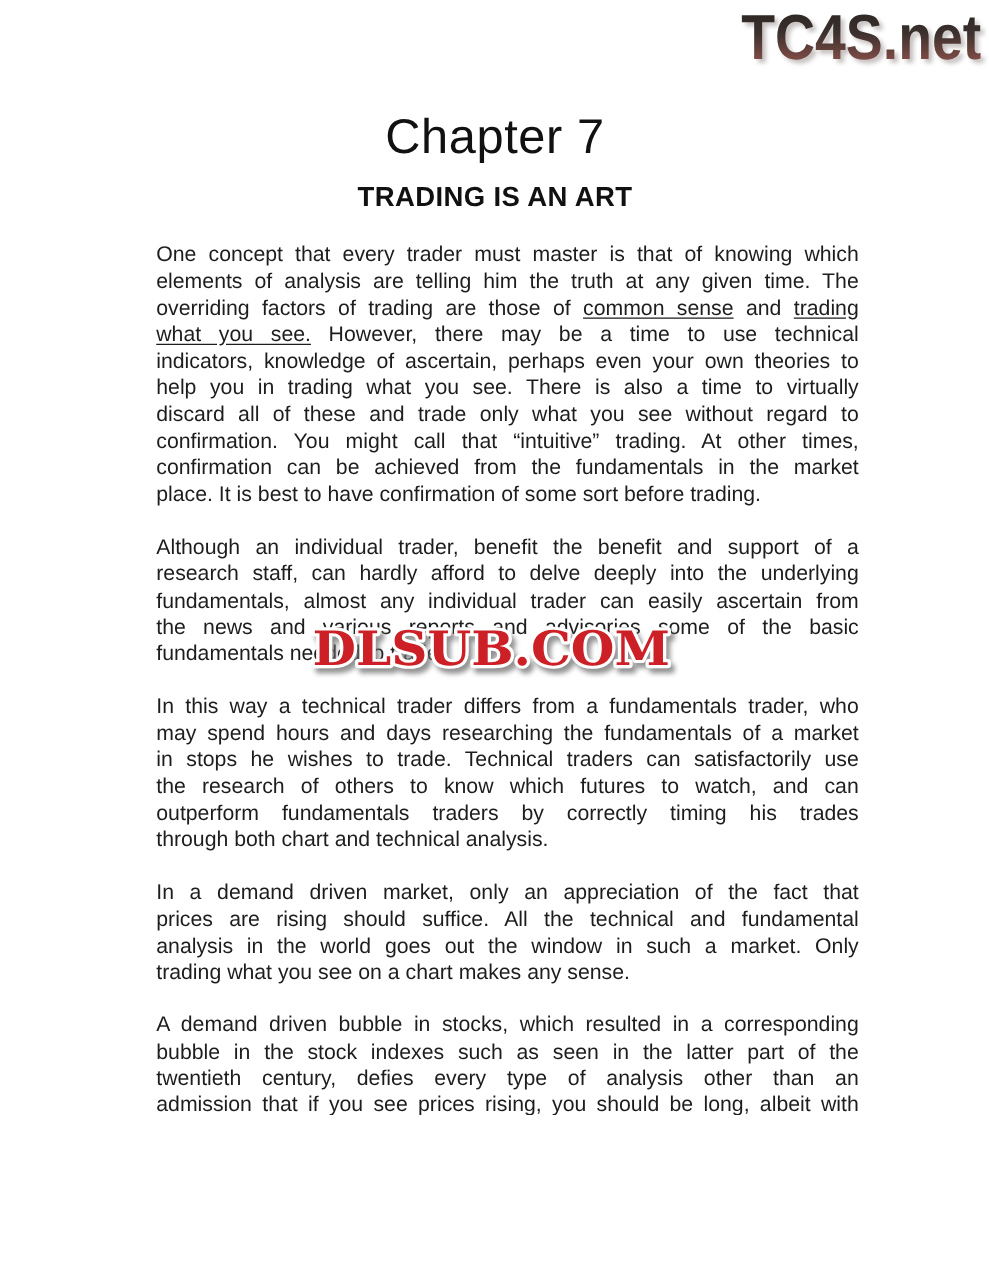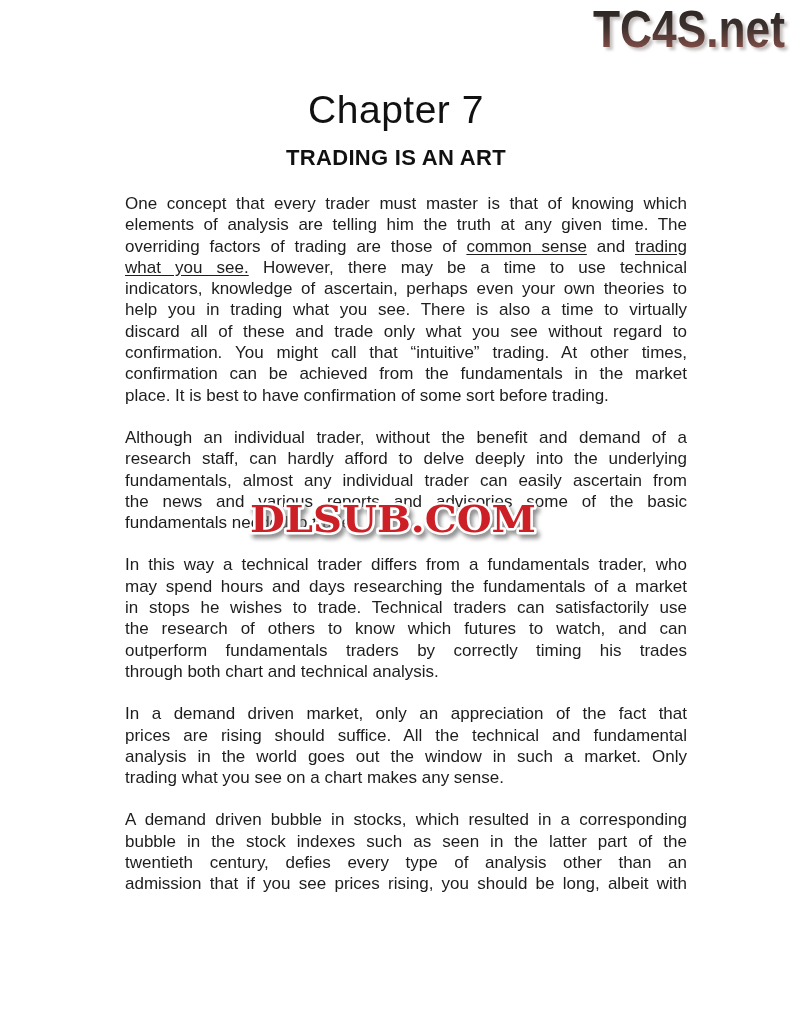--- a/index.html
+++ b/index.html
@@ -95,21 +95,21 @@
       <div class="ln j"><span class="u">what you see.</span><span>  However, there may be a time to use technical</span></div>
       <div class="ln j">indicators, knowledge of ascertain, perhaps even your own theories to</div>
       <div class="ln j">help you in trading what you see.  There is also a time to virtually</div>
       <div class="ln j">discard all of these and trade only what you see without regard to</div>
       <div class="ln j">confirmation.  You might call that “intuitive” trading.  At other times,</div>
       <div class="ln j">confirmation can be achieved from the fundamentals in the market</div>
       <div class="ln">place.  It is best to have confirmation of some sort before trading.</div>
     </div>
 
     <div class="para">
-      <div class="ln j">Although an individual trader, without the benefit and demand of a</div>
+      <div class="ln j">Although an individual trader, benefit the benefit and support of a</div>
       <div class="ln j">research staff, can hardly afford to delve deeply into the underlying</div>
       <div class="ln j">fundamentals, almost any individual trader can easily ascertain from</div>
       <div class="ln j">the news and various reports and advisories some of the basic</div>
       <div class="ln">fundamentals needed to trade.</div>
     </div>
 
     <div class="para">
       <div class="ln j">In this way a technical trader differs from a fundamentals trader, who</div>
       <div class="ln j">may spend hours and days researching the fundamentals of a market</div>
       <div class="ln j">in stops he wishes to trade.  Technical traders can satisfactorily use</div>

